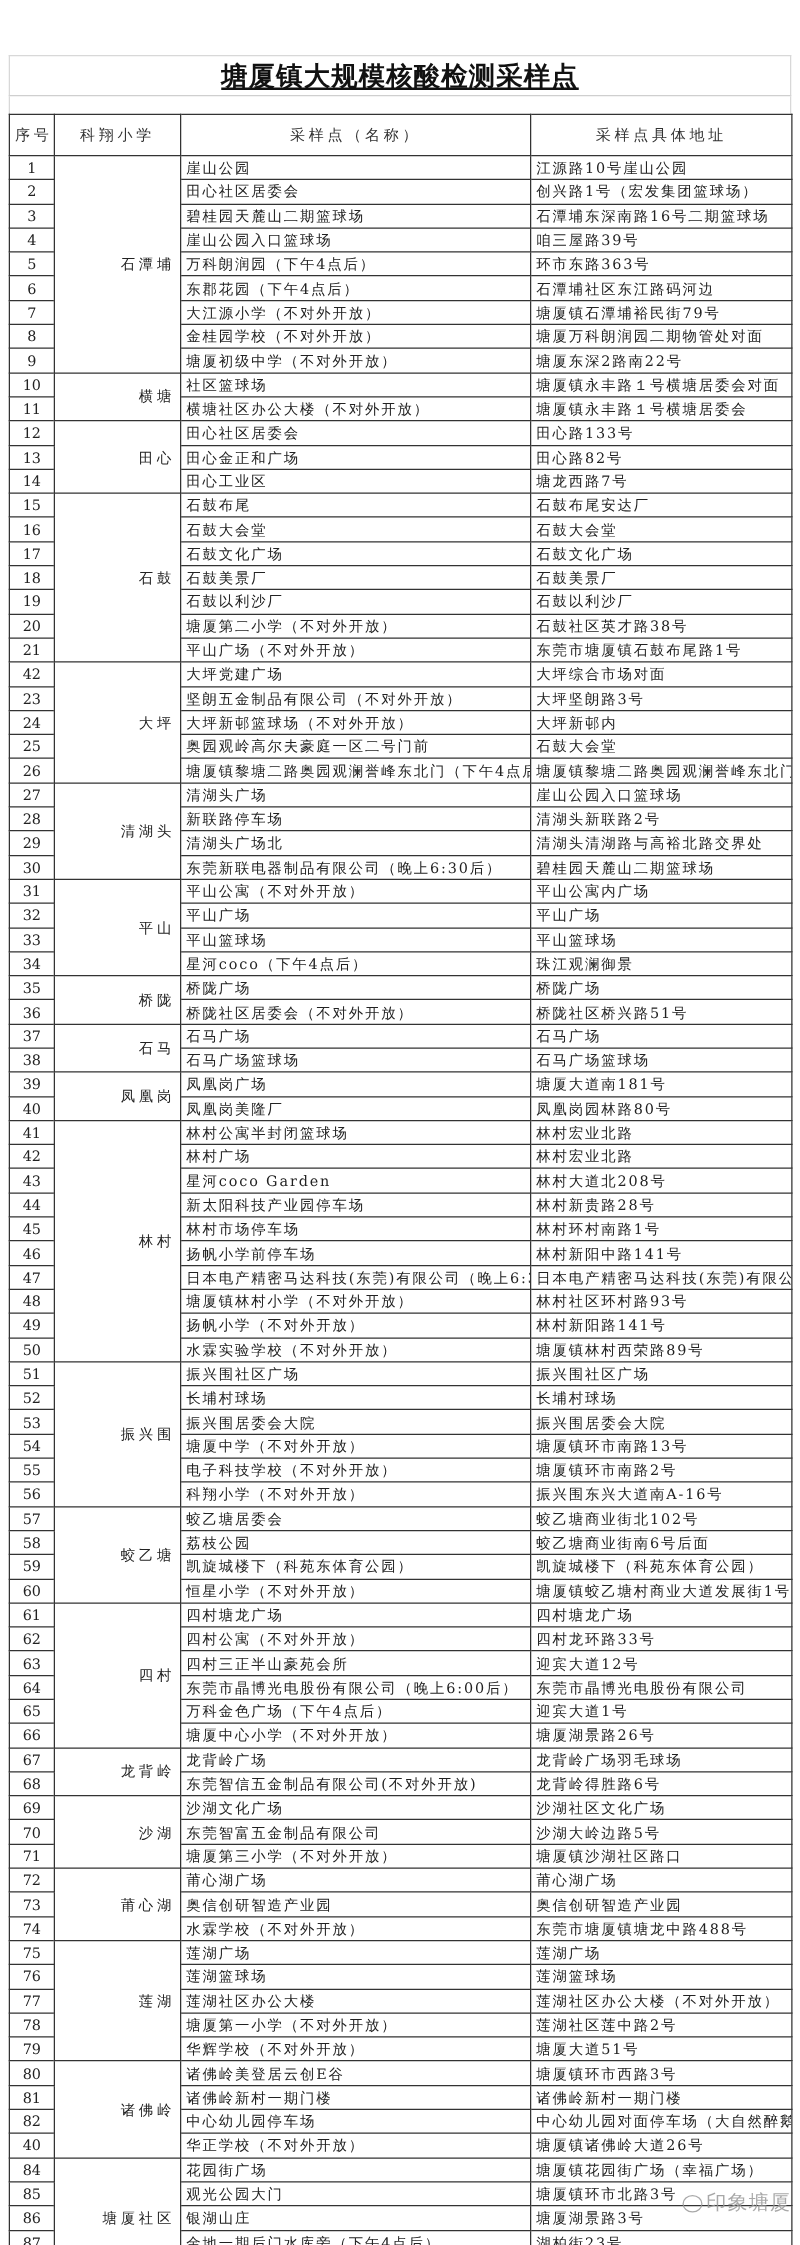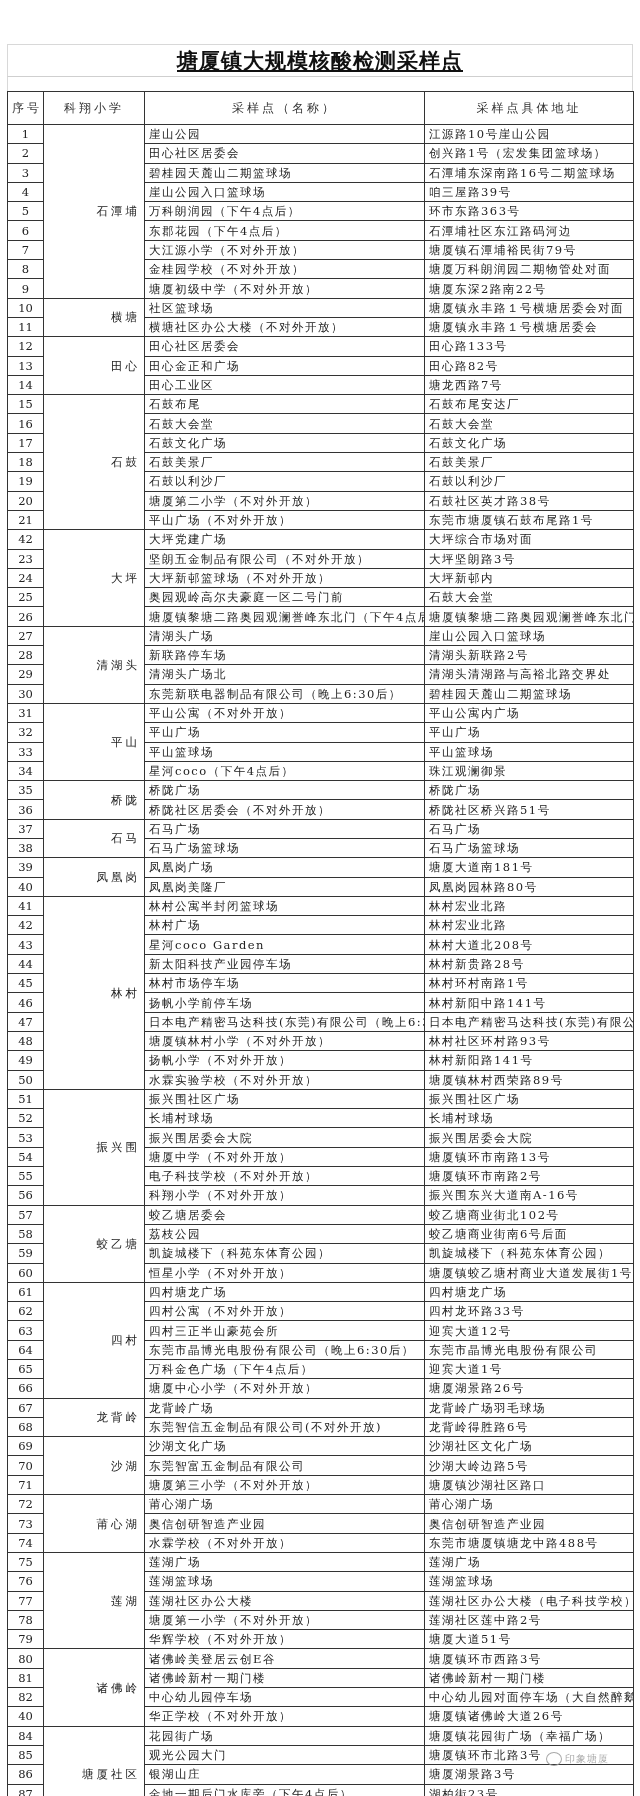--- a/index.html
+++ b/index.html
@@ -13,21 +13,21 @@
   table { border-collapse:collapse; width:626px; table-layout:fixed; }
   td, th { border:1px solid #333; font-size:11.5px; font-weight:normal; padding:0 4px;
            white-space:nowrap; overflow:hidden; letter-spacing:1.5px; }
   th { height:32px; text-align:center; color:#333; font-size:12px; letter-spacing:3px; }
   td { height:18.3px; line-height:18px; }
   td.no { text-align:center; letter-spacing:0; }
   td.comm { text-align:right; vertical-align:middle; letter-spacing:3px; }
   td.name, td.addr { text-align:left; text-overflow:clip; }
   tr.row td { border-top:1.5px solid #444; }
   .watermark { position:absolute; left:546px; top:1752px; font-family:"DejaVu Sans",sans-serif;
-               font-size:10px; color:#9a9a9a; opacity:0.85; letter-spacing:1px; }
+               font-size:16px; color:#9a9a9a; opacity:0.85; letter-spacing:1px; }
   .watermark .wx { display:inline-block; width:14px; height:12px; border:1px solid #9a9a9a;
                    border-radius:50%; margin-right:3px; vertical-align:middle; }
 </style>
 </head>
 <body>
 
 <div class="sheet">
   <div class="title-row">
     <span class="title">塘厦镇大规模核酸检测采样点</span>
   </div>
@@ -372,21 +372,21 @@
           <td class="name">四村公寓（不对外开放）</td>
           <td class="addr">四村龙环路33号</td>
         </tr>
         <tr>
           <td class="no">63</td>
           <td class="name">四村三正半山豪苑会所</td>
           <td class="addr">迎宾大道12号</td>
         </tr>
         <tr>
           <td class="no">64</td>
-          <td class="name">东莞市晶博光电股份有限公司（晚上6:30后）</td>
+          <td class="name">东莞市晶博光电股份有限公司（晚上6:00后）</td>
           <td class="addr">东莞市晶博光电股份有限公司</td>
         </tr>
         <tr>
           <td class="no">65</td>
           <td class="name">万科金色广场（下午4点后）</td>
           <td class="addr">迎宾大道1号</td>
         </tr>
         <tr>
           <td class="no">66</td>
           <td class="name">塘厦中心小学（不对外开放）</td>
@@ -442,21 +442,21 @@
           <td class="addr">莲湖广场</td>
         </tr>
         <tr>
           <td class="no">76</td>
           <td class="name">莲湖篮球场</td>
           <td class="addr">莲湖篮球场</td>
         </tr>
         <tr>
           <td class="no">77</td>
           <td class="name">莲湖社区办公大楼</td>
-          <td class="addr">莲湖社区办公大楼（电子科技学校）</td>
+          <td class="addr">莲湖社区办公大楼（不对外开放）</td>
         </tr>
         <tr>
           <td class="no">78</td>
           <td class="name">塘厦第一小学（不对外开放）</td>
           <td class="addr">莲湖社区莲中路2号</td>
         </tr>
         <tr>
           <td class="no">79</td>
           <td class="name">华辉学校（不对外开放）</td>
           <td class="addr">塘厦大道51号</td>

